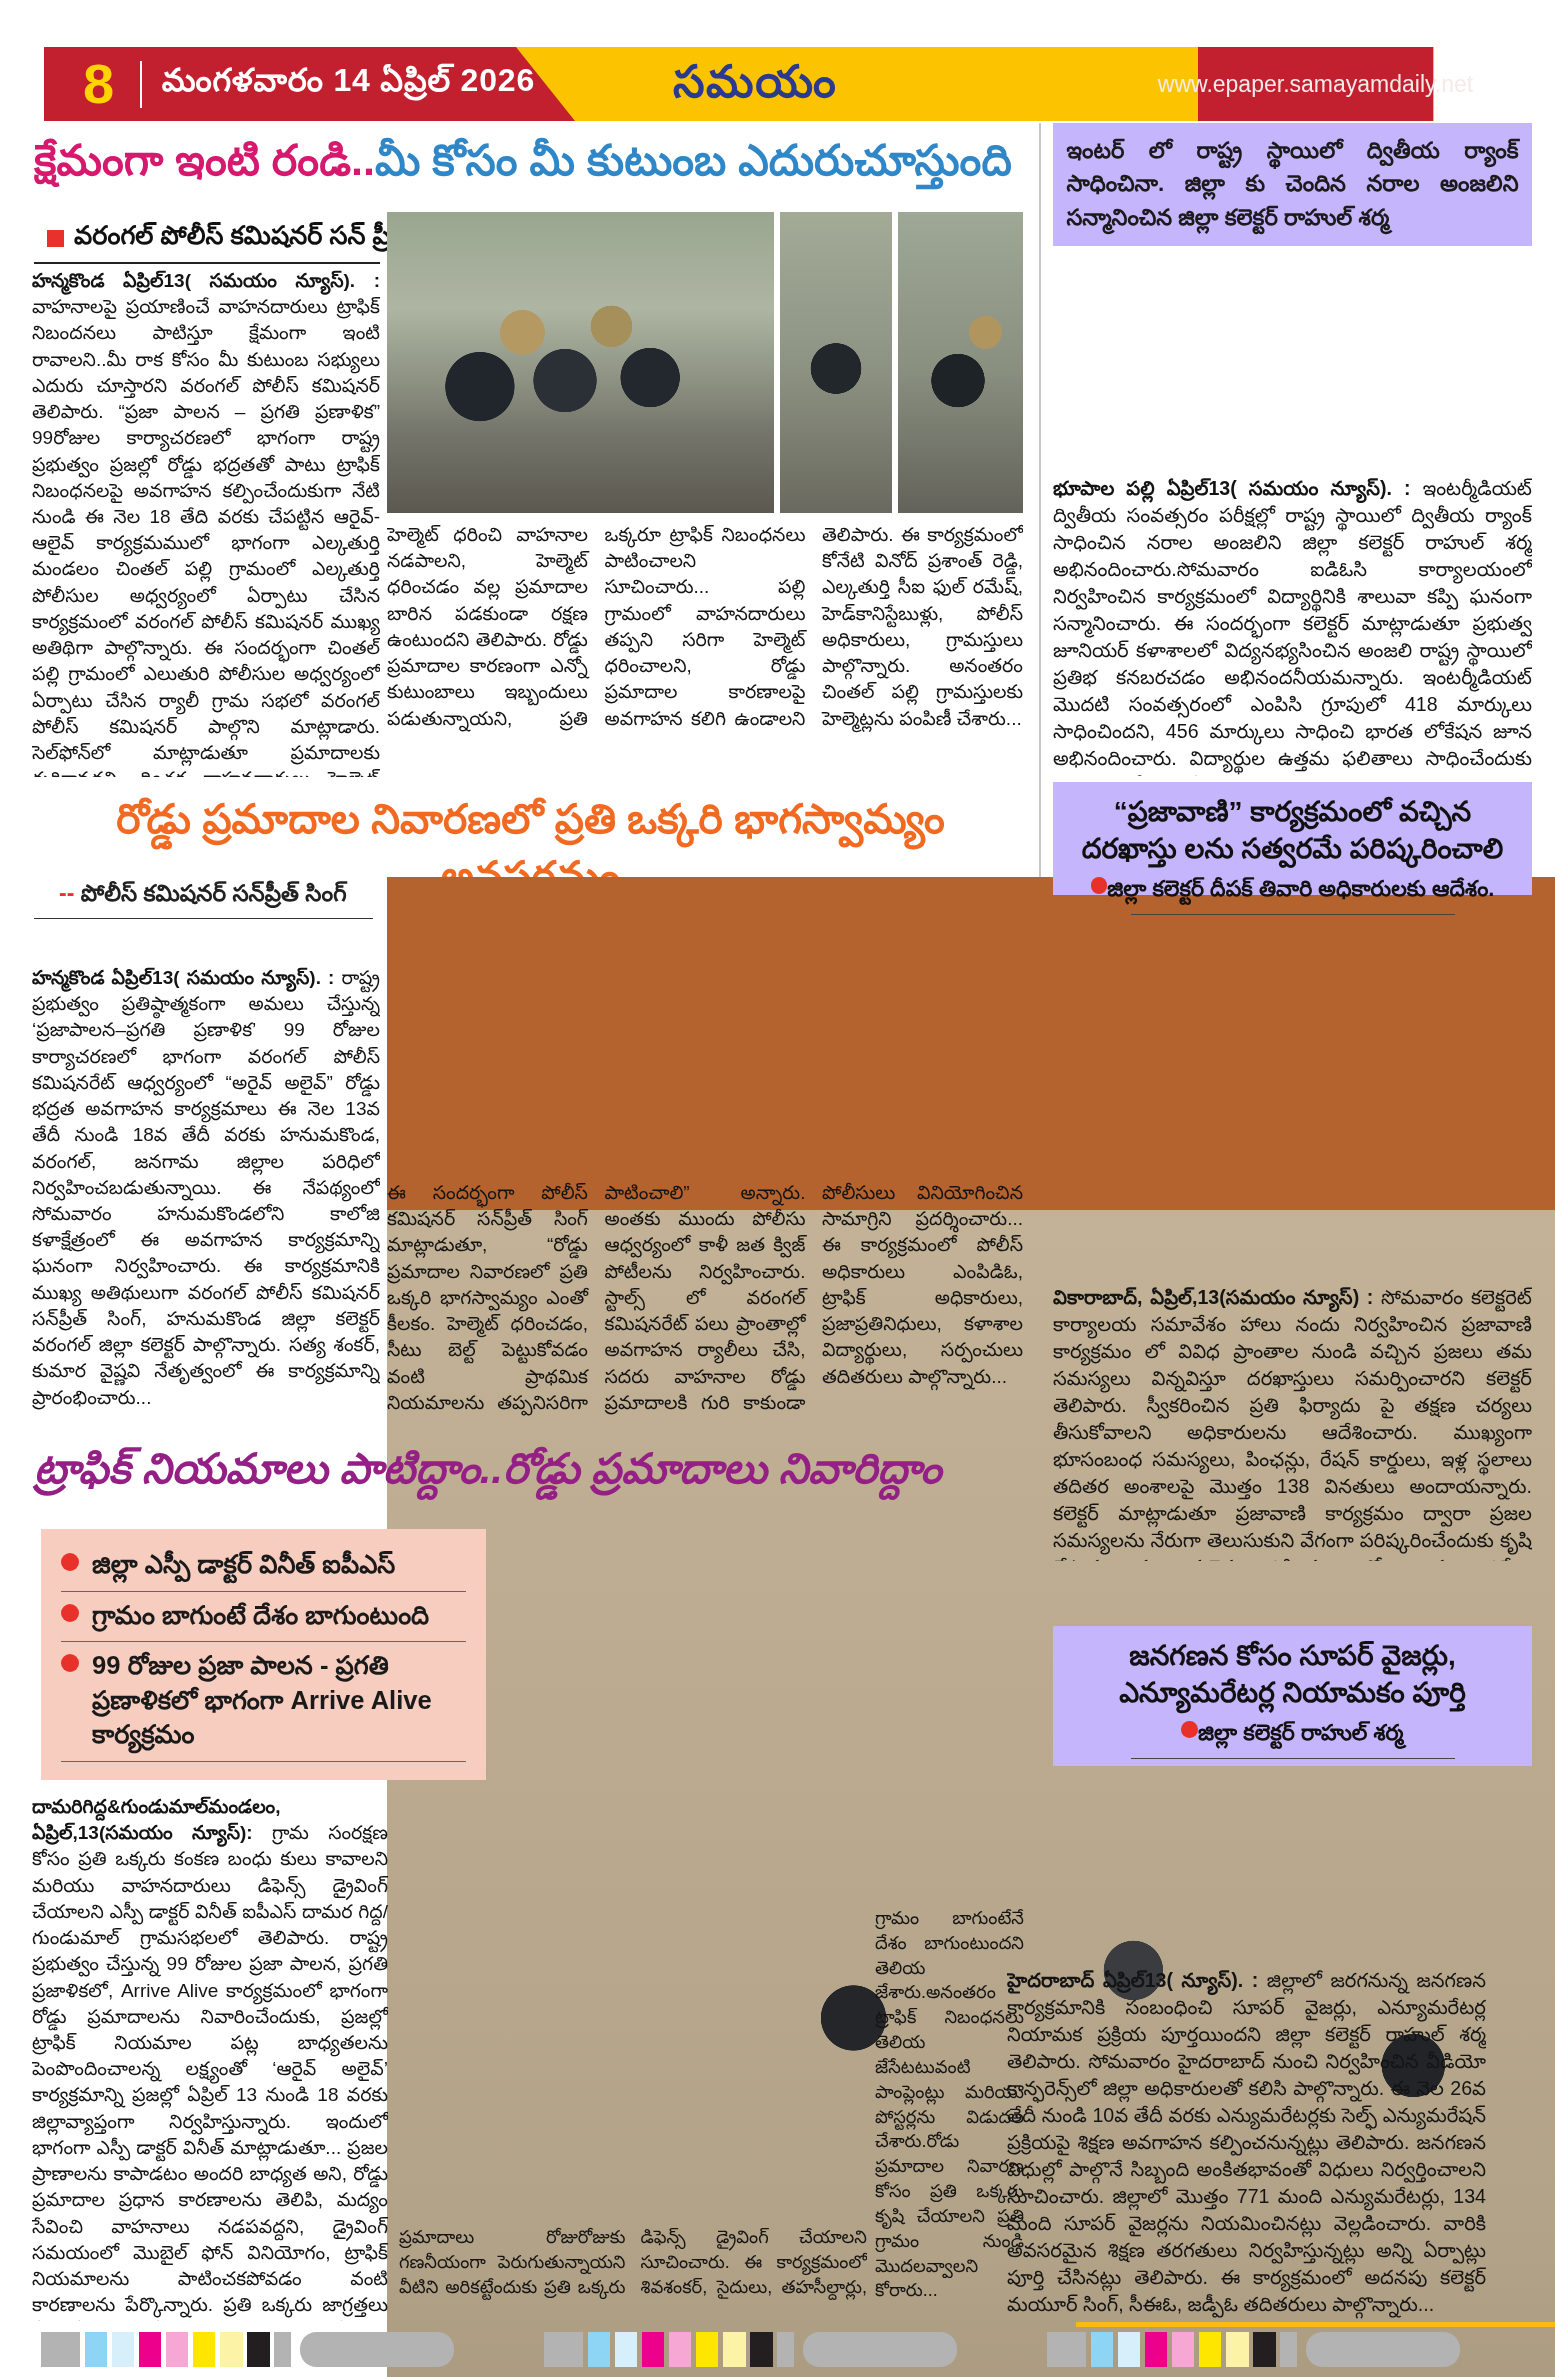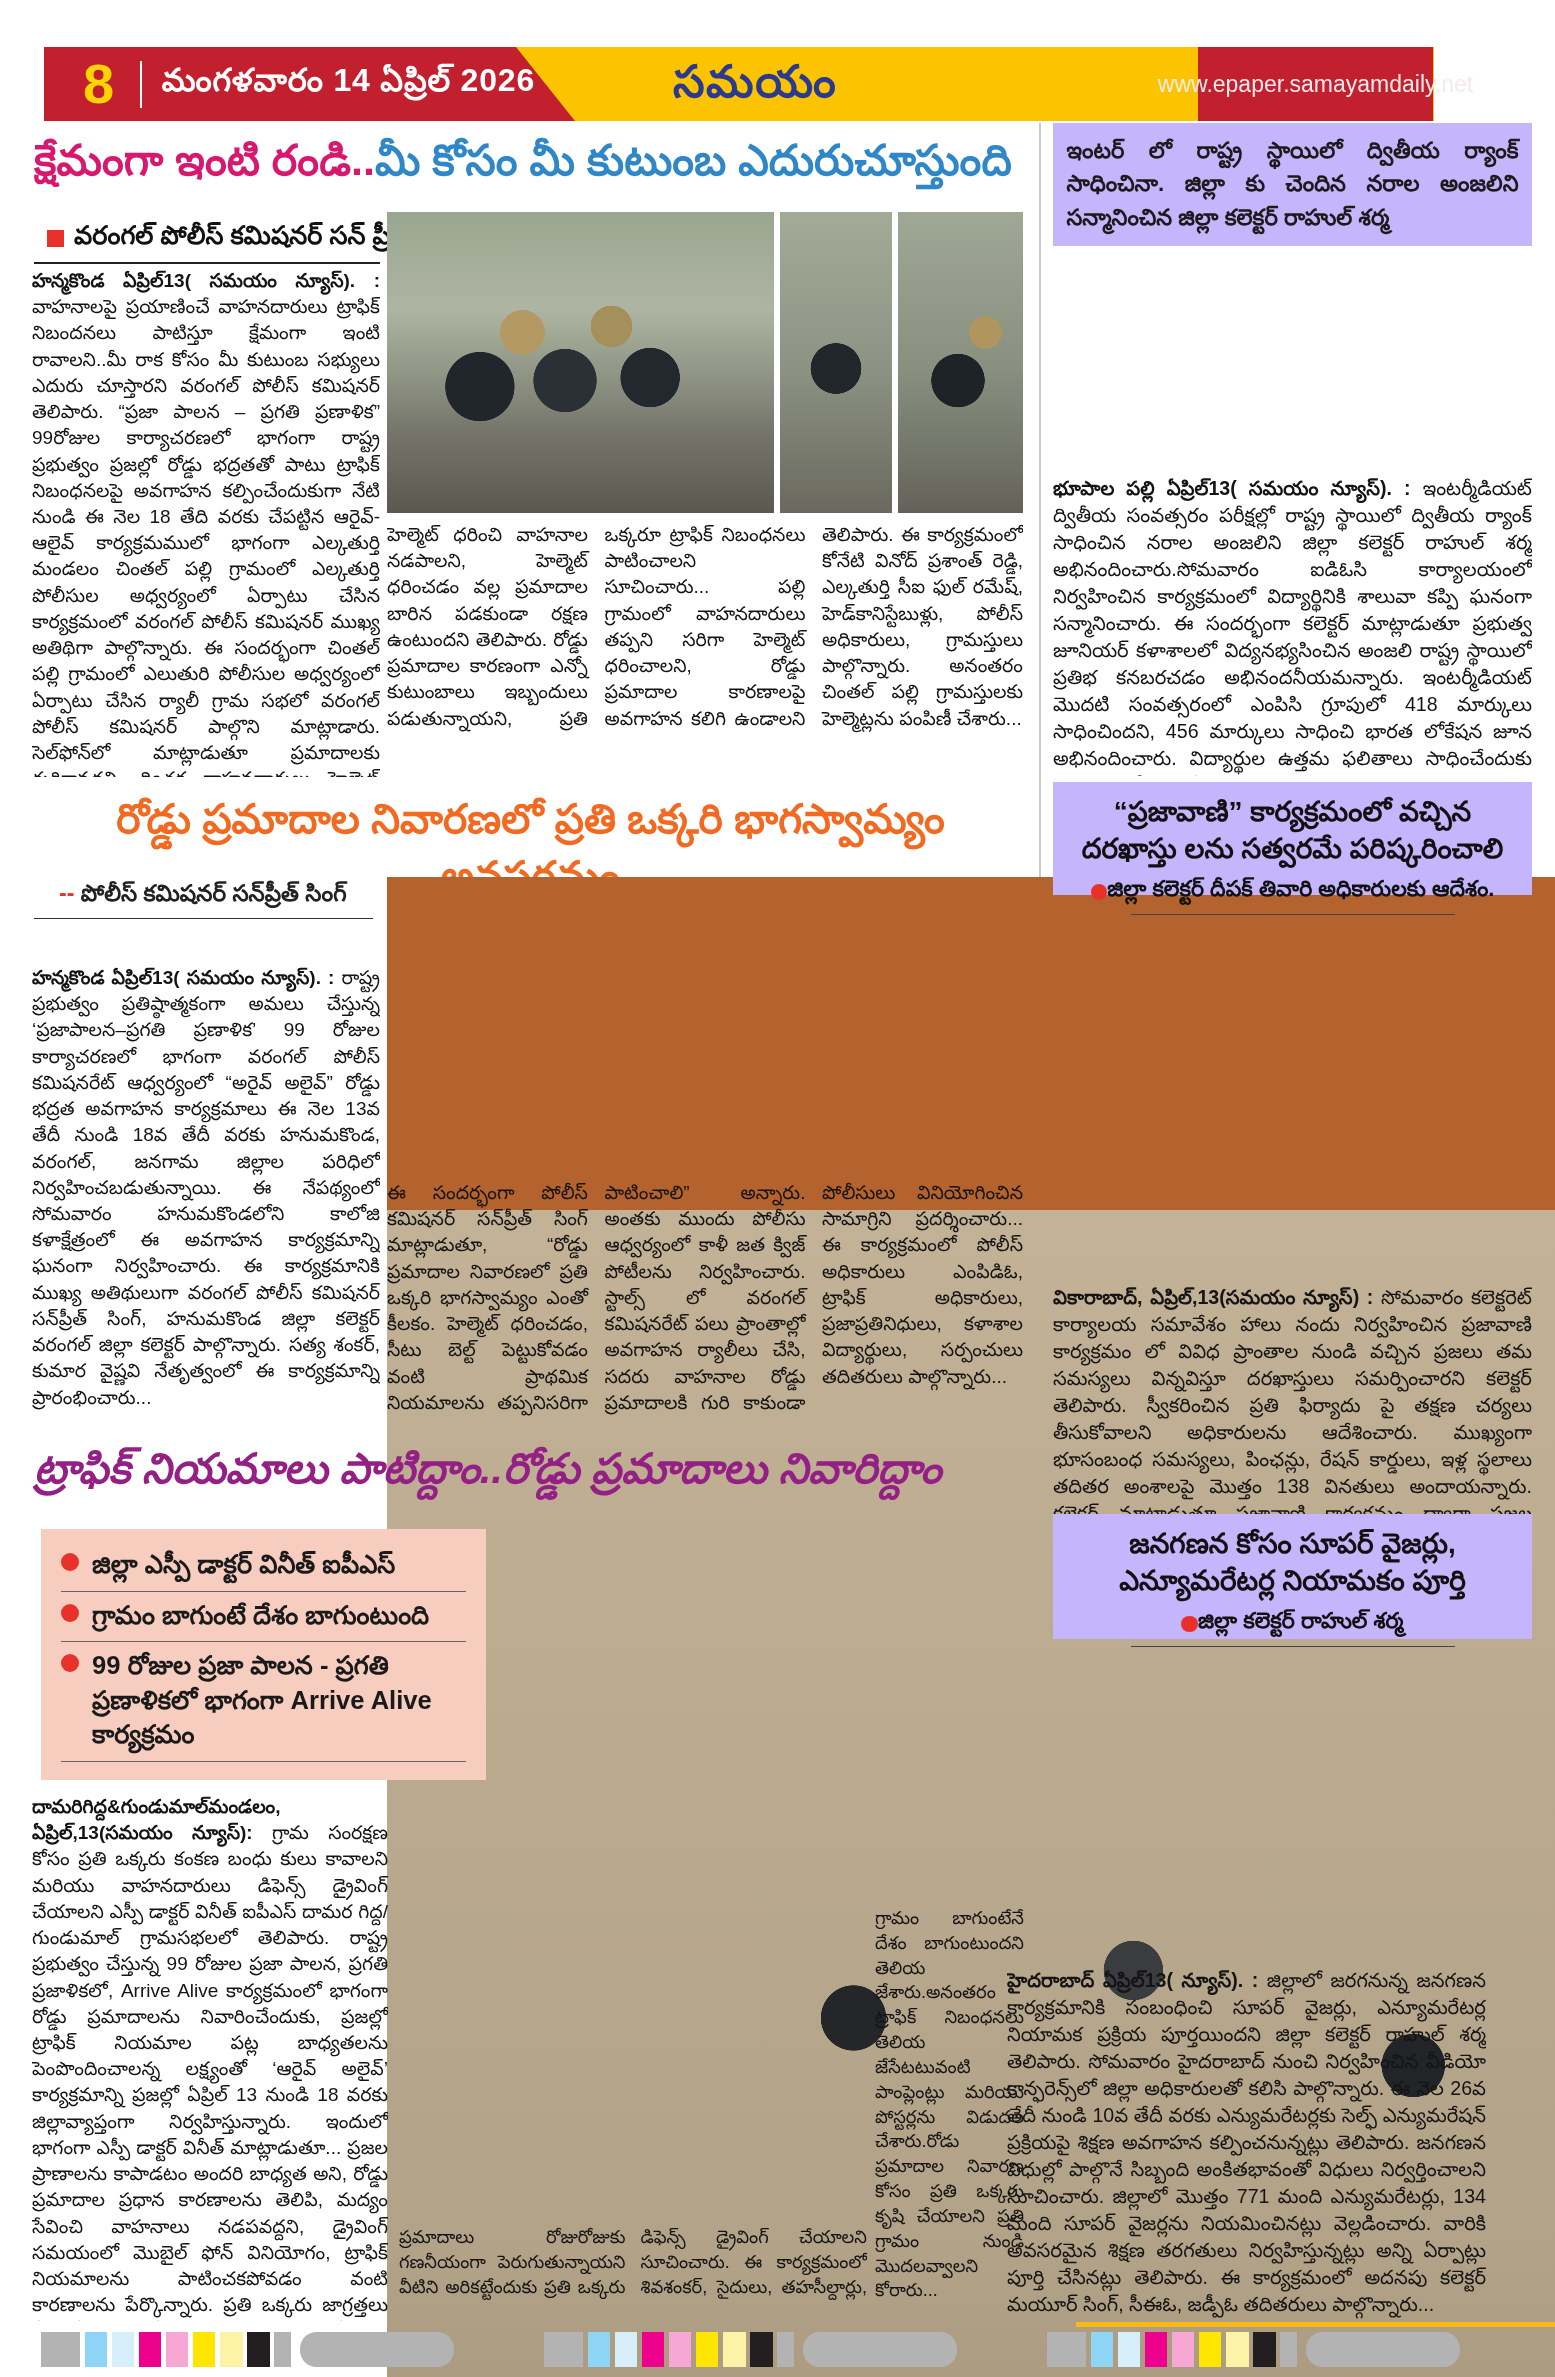--- a/index.html
+++ b/index.html
@@ -53,27 +53,27 @@
   .a3-leftcol { position:absolute; left:32px; top:1794px; width:356px; height:527px; }
   .a3-sidecol { position:absolute; left:875px; top:1906px; width:149px; height:412px; font-size:18px; }
   .a3-bottomtext { position:absolute; left:399px; top:2225px; width:468px; height:95px; column-count:2; column-gap:15px; font-size:18px; }
 
   
   .cream { background:#c4b5fd; }
   .r-headbox { position:absolute; left:1053px; width:479px; padding:10.5px 13.5px; }
   .r1-head { top:123px; font-size:22.6px; font-weight:700; line-height:1.5; text-align:justify; }
   .r1-body { position:absolute; left:1053px; top:475px; width:479px; height:301px; font-size:19.6px; }
   .r-big-head { font-size:28px; font-weight:800; text-align:center; line-height:1.35; color:#111; }
-  .r-sub-row { display:flex; justify-content:center; align-items:center; gap:0; margin-top:7.5px; padding-bottom:7.5px; }
+  .r-sub-row { display:flex; justify-content:center; gap:0; margin-top:7.5px; padding-bottom:7.5px; }
   .r-sub-row .dot-bullet { margin-top:1.5px; width:16.6px; height:16.6px; min-width:16.6px; }
   .r-sub-text { font-size:22px; font-weight:800; color:#111; }
   .r-sub-underline { width:324px; border-top:1.5px solid #444; margin:0 auto; }
   .r2-head { top:782px; height:113px; }
   .r2-body { position:absolute; left:1053px; top:1284px; width:479px; height:277px; font-size:19.6px; }
-  .r3-head { top:1514px; height:125px; }
+  .r3-head { top:1626px; height:140px; }
   .r3-body { position:absolute; left:1007px; top:1967px; width:479px; height:354px; font-size:19.6px; }
 
   
   .ph { position:relative; overflow:hidden; background-color:#98998e; }
   .ph-a1-1 { width:62%;
     background-image:
       radial-gradient(circle 35px at 24% 58%, #20262b 98%, transparent),
       radial-gradient(circle 32px at 46% 56%, #2a3036 98%, transparent),
       radial-gradient(circle 30px at 68% 55%, #23282e 98%, transparent),
       radial-gradient(circle 22.6px at 35% 40%, #b49a62 98%, transparent),

